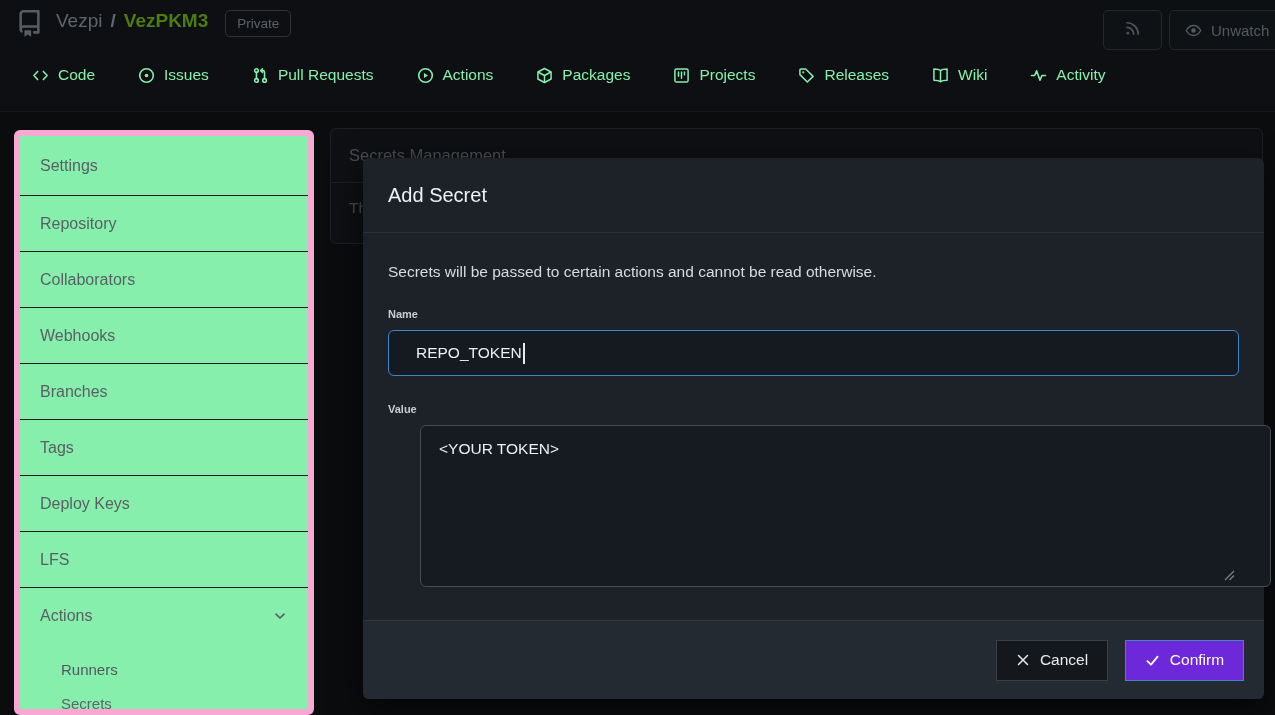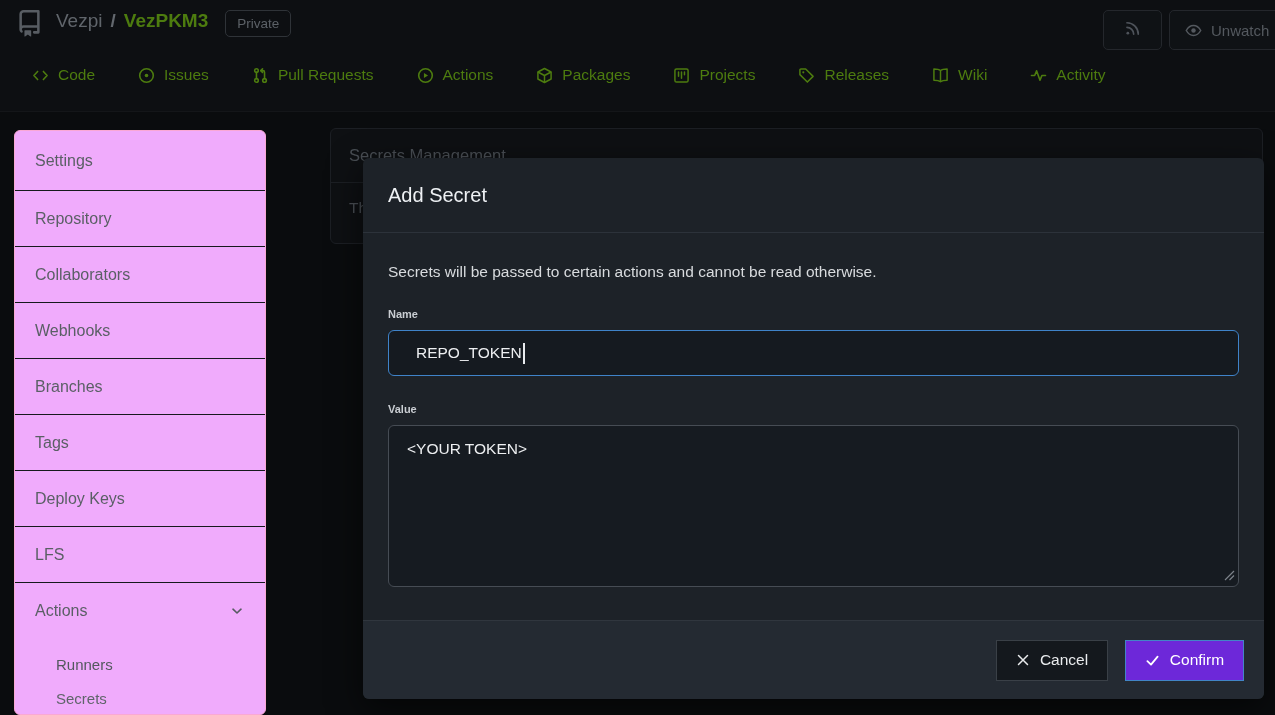--- a/index.html
+++ b/index.html
@@ -15,25 +15,25 @@
   .repo-title .owner { font-weight:400; }
   .repo-title .slash { font-weight:600; color:#63686e; }
   .repo-title .name { font-weight:700; color:#4d7c0f; }
   .private-badge { border:1px solid #2f3338; border-radius:5px; padding:5px 11px; font-size:13.5px; color:#5c6167; margin-left:4px; }
   .header-actions { position:absolute; top:10px; left:1103px; display:flex; gap:7px; }
   .icon-btn { width:59px; height:40px; border:1px solid #24272c; border-radius:5px; background:#0f1215; display:flex; align-items:center; justify-content:center; color:#4e535a; cursor:pointer; }
   .unwatch-btn { height:40px; width:150px; border:1px solid #24272c; border-radius:5px; background:#0f1215; display:flex; align-items:center; gap:9px; padding:0 15px; color:#54595f; font-size:15px; cursor:pointer; }
 
   
   .tabs { position:absolute; top:66px; left:32px; display:flex; gap:43px; }
-  .tab { display:flex; align-items:center; gap:9px; color:#4d7c0f; font-size:15.5px; cursor:pointer; white-space:nowrap; }
+  .tab { display:flex; align-items:center; gap:9px; color:#86efac; font-size:15.5px; cursor:pointer; white-space:nowrap; }
   .tab svg { flex:0 0 auto; }
 
   
-  .sidebar { position:absolute; left:14px; top:130px; width:252px; height:585px; background:#f0abfc; border:1px solid #f9a8d4; border-radius:6px; overflow:hidden; }
+  .sidebar { position:absolute; left:14px; top:130px; width:300px; height:585px; background:#86efac; border:6px solid #f9a8d4; border-radius:6px; overflow:hidden; }
   .side-item { height:56px; display:flex; align-items:center; justify-content:space-between; padding:0 20px; border-bottom:1px solid #17191d; color:#5a5f65; font-size:16px; cursor:pointer; }
   .side-item.first { height:60px; }
   .side-item.last { border-bottom:none; }
   .chevron { color:#565b61; display:flex; }
   .side-sub { padding:8px 0 0; }
   .side-sub-item { height:34px; display:flex; align-items:center; padding-left:41px; font-size:15px; color:#53585e; cursor:pointer; }
   .side-sub-item.active { color:#5f646a; }
 
   
   .content-panel { position:absolute; left:330px; top:128px; width:933px; height:116px; background:#0e1013; border:1px solid #1c1f24; border-radius:6px; }
@@ -43,21 +43,21 @@
   
   .modal { position:absolute; left:363px; top:158px; width:901px; height:541px; background:#1d2228; border-radius:6px; box-shadow:0 10px 34px rgba(0,0,0,.6); }
   .modal-header { height:75px; display:flex; align-items:center; padding:0 25px; border-bottom:1px solid #2c323a; }
   .modal-title { font-size:20px; font-weight:500; color:#eef1f4; }
   .modal-body { padding:30px 25px 0; }
   .modal-desc { font-size:15.5px; color:#d8dbde; }
   .field-label { margin-top:27px; font-size:11px; font-weight:700; color:#c9cdd2; }
   .text-input { margin-top:10px; height:46px; background:#151a20; border:1px solid #3f83c9; border-radius:6px; display:flex; align-items:center; padding:0 27px; font-size:15.5px; color:#edeff1; cursor:text; }
   .caret { width:2px; height:21px; background:#e8ebee; margin-left:1px; }
   .textarea-wrap { position:relative; margin-top:10px; }
-  .textarea-wrap textarea { display:block; width:100%; height:162px; background:#161b21; border:1px solid #464c54; border-radius:6px; padding:14px 18px; font-size:15.5px; color:#edeff1; font-family:"Liberation Sans", sans-serif; resize:none; outline:none; }
+  .textarea-wrap textarea { display:block; width:100%; height:162px; background:#161b21; border:1px solid #464c54; border-radius:6px; padding:14px 18px; font-size:15.5px; color:#edeff1; font-family:"Liberation Sans", sans-serif; resize:none; outline:none;margin-left:32px; }
   .resize-handle { position:absolute; right:4px; bottom:6px; color:#7b828a; cursor:nwse-resize; display:flex; }
   .modal-actions { position:absolute; left:0; right:0; bottom:0; height:79px; background:#242a32; border-top:1px solid #30363e; border-radius:0 0 6px 6px; display:flex; align-items:center; justify-content:flex-end; gap:17px; padding:0 20px; }
   .btn { height:41px; border-radius:0; display:flex; align-items:center; justify-content:center; gap:10px; font-size:15.5px; cursor:pointer; font-family:"Liberation Sans", sans-serif; }
   .btn-cancel { width:112px; background:#14181d; border:1px solid #3a4047; color:#e9ebed; }
   .btn-confirm { width:119px; background:#6d28d9; border:1px solid #4285c6; color:#ffffff; }
 </style>
 </head>
 <body>
 
 <div class="app">

